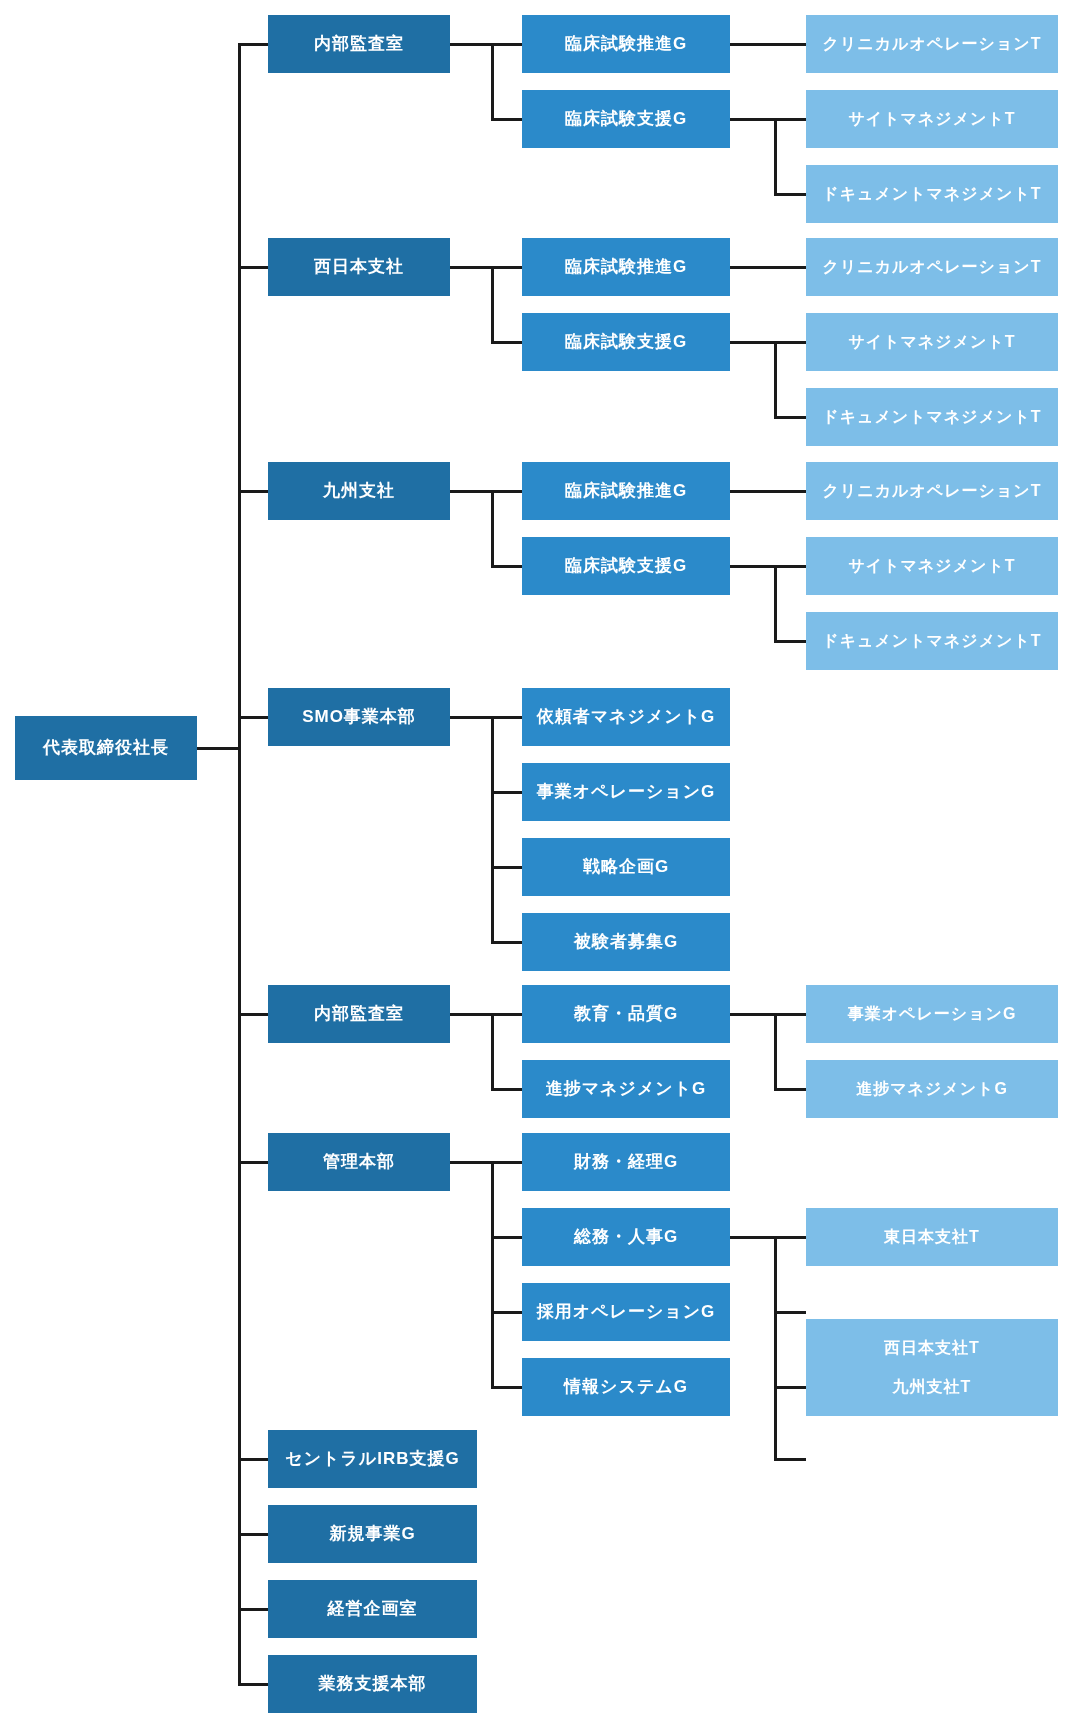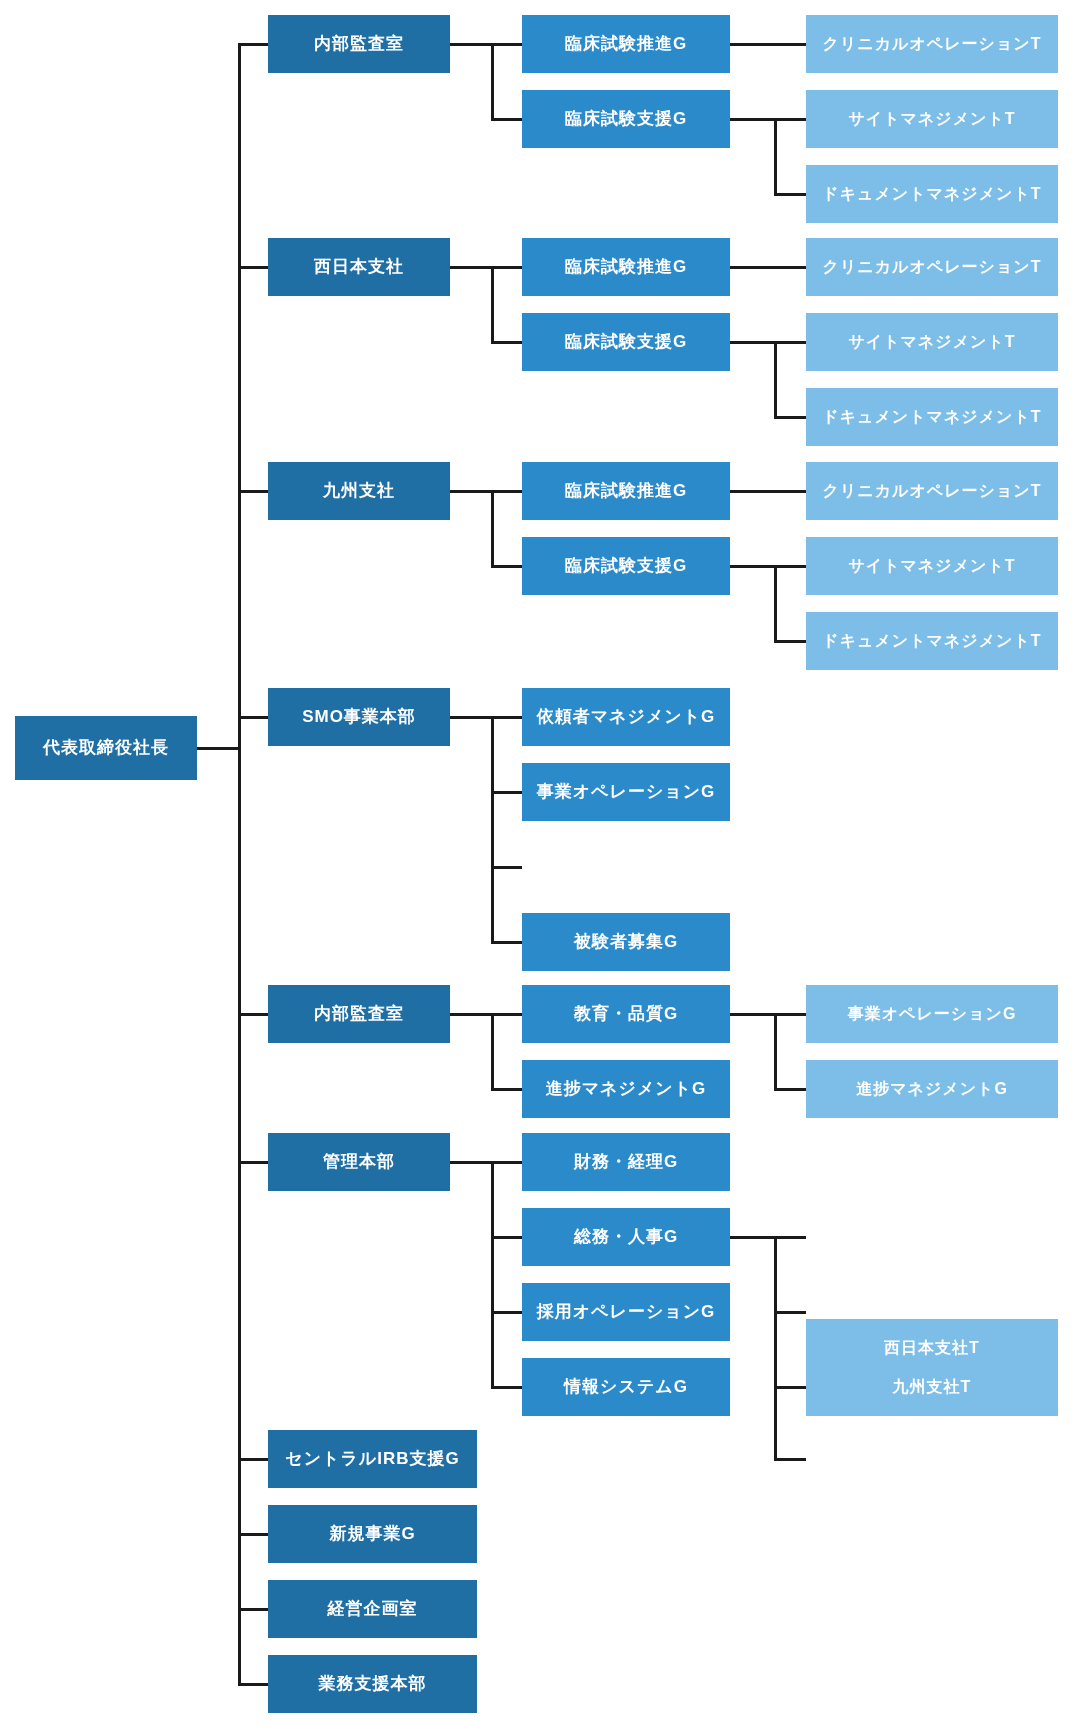--- a/index.html
+++ b/index.html
@@ -105,35 +105,37 @@
   <div class="node lvl1" style="left:268px;top:1655px;width:209px;height:58px">業務支援本部</div>
 
   <div class="node lvl2" style="left:522px;top:15px;width:208px;height:58px">臨床試験推進G</div>
   <div class="node lvl2" style="left:522px;top:90px;width:208px;height:58px">臨床試験支援G</div>
   <div class="node lvl2" style="left:522px;top:238px;width:208px;height:58px">臨床試験推進G</div>
   <div class="node lvl2" style="left:522px;top:313px;width:208px;height:58px">臨床試験支援G</div>
   <div class="node lvl2" style="left:522px;top:462px;width:208px;height:58px">臨床試験推進G</div>
   <div class="node lvl2" style="left:522px;top:537px;width:208px;height:58px">臨床試験支援G</div>
   <div class="node lvl2" style="left:522px;top:688px;width:208px;height:58px">依頼者マネジメントG</div>
   <div class="node lvl2" style="left:522px;top:763px;width:208px;height:58px">事業オペレーションG</div>
+  <div class="node lvl2" style="left:522px;top:838px;width:208px;height:58px">戦略企画G</div>
   <div class="node lvl2" style="left:522px;top:913px;width:208px;height:58px">被験者募集G</div>
   <div class="node lvl2" style="left:522px;top:985px;width:208px;height:58px">教育・品質G</div>
   <div class="node lvl2" style="left:522px;top:1060px;width:208px;height:58px">進捗マネジメントG</div>
   <div class="node lvl2" style="left:522px;top:1133px;width:208px;height:58px">財務・経理G</div>
   <div class="node lvl2" style="left:522px;top:1208px;width:208px;height:58px">総務・人事G</div>
   <div class="node lvl2" style="left:522px;top:1283px;width:208px;height:58px">採用オペレーションG</div>
   <div class="node lvl2" style="left:522px;top:1358px;width:208px;height:58px">情報システムG</div>
 
   <div class="node lvl3" style="left:806px;top:15px;width:252px;height:58px">クリニカルオペレーションT</div>
   <div class="node lvl3" style="left:806px;top:90px;width:252px;height:58px">サイトマネジメントT</div>
   <div class="node lvl3" style="left:806px;top:165px;width:252px;height:58px">ドキュメントマネジメントT</div>
   <div class="node lvl3" style="left:806px;top:238px;width:252px;height:58px">クリニカルオペレーションT</div>
   <div class="node lvl3" style="left:806px;top:313px;width:252px;height:58px">サイトマネジメントT</div>
   <div class="node lvl3" style="left:806px;top:388px;width:252px;height:58px">ドキュメントマネジメントT</div>
   <div class="node lvl3" style="left:806px;top:462px;width:252px;height:58px">クリニカルオペレーションT</div>
   <div class="node lvl3" style="left:806px;top:537px;width:252px;height:58px">サイトマネジメントT</div>
   <div class="node lvl3" style="left:806px;top:612px;width:252px;height:58px">ドキュメントマネジメントT</div>
   <div class="node lvl3" style="left:806px;top:985px;width:252px;height:58px">事業オペレーションG</div>
   <div class="node lvl3" style="left:806px;top:1060px;width:252px;height:58px">進捗マネジメントG</div>
+  <div class="node lvl3" style="left:806px;top:1208px;width:252px;height:58px">東日本支社T</div>
   <div class="node lvl3" style="left:806px;top:1319px;width:252px;height:58px">西日本支社T</div>
   <div class="node lvl3" style="left:806px;top:1358px;width:252px;height:58px">九州支社T</div>
 
 </div>
 
 </body></html>

